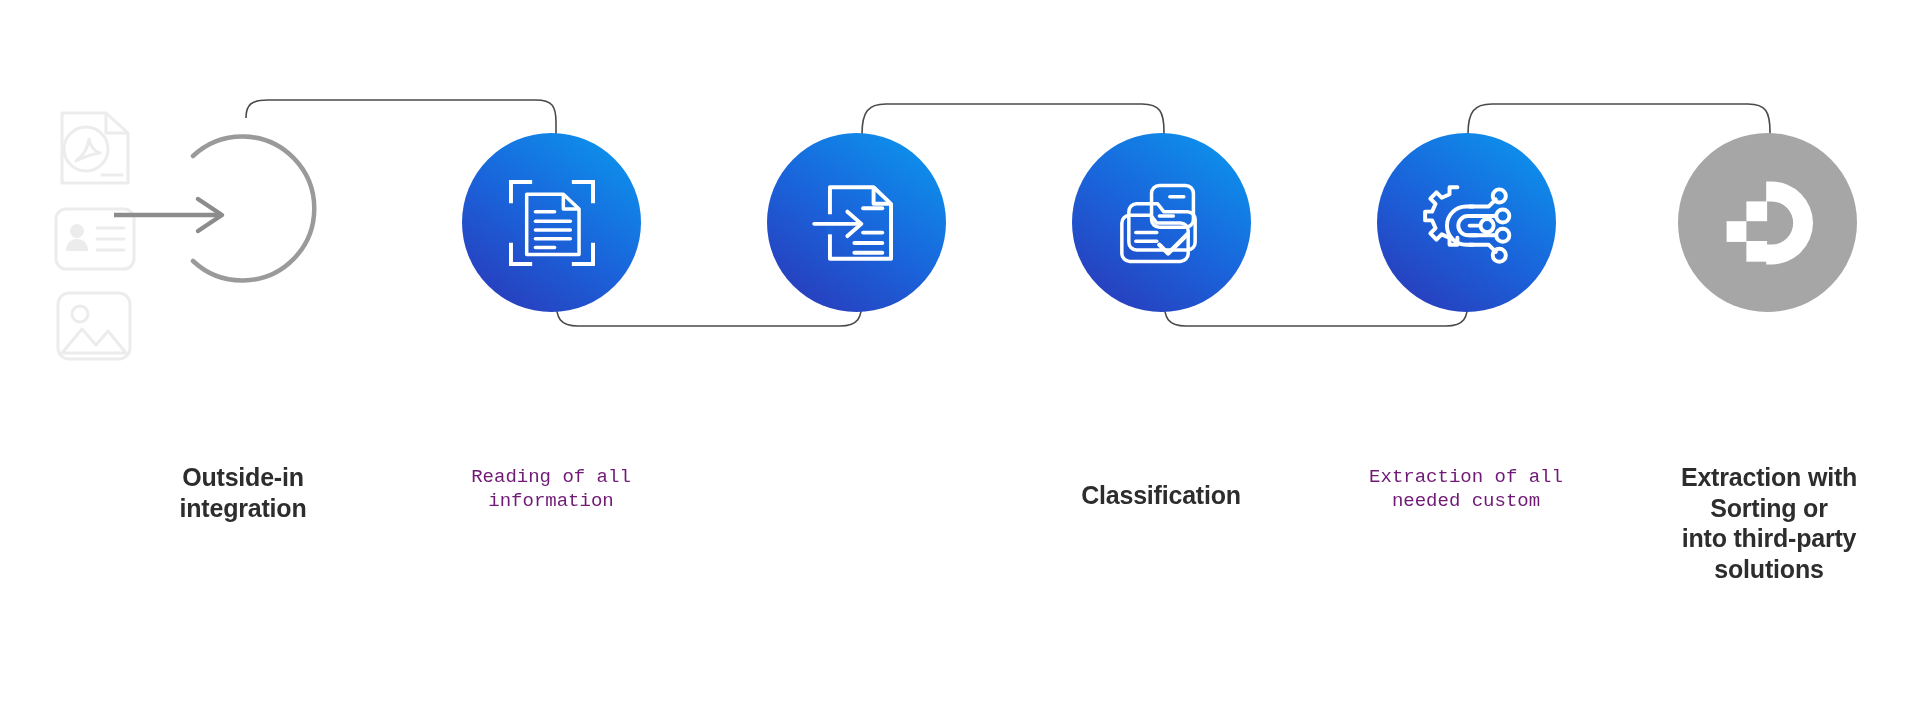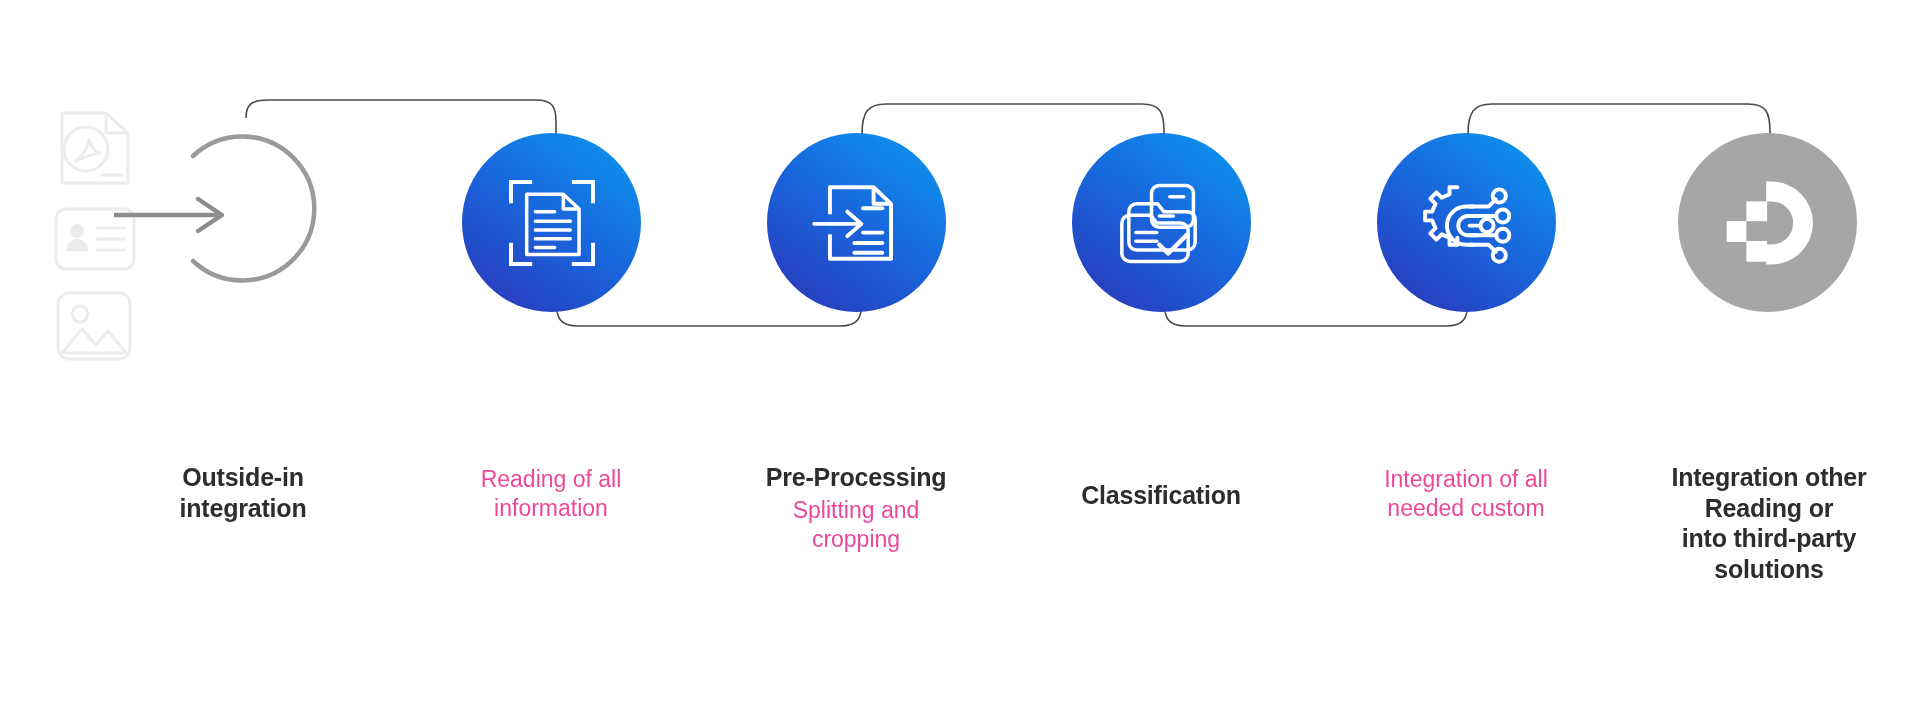--- a/index.html
+++ b/index.html
@@ -84,25 +84,26 @@
     color: #2f2f2f;
   }
   .caption .title {
     font-size: 25px;
     font-weight: bold;
     line-height: 1.22;
     letter-spacing: -0.2px;
     color: #2d2d2d;
   }
   .caption .subtitle {
-    font-size: 23px;
+    font-size: 19px;
     font-weight: normal;
     line-height: 1.28;
-    color: #ec4899;
+    color: #701a75;
     margin-top: 3px;
+    font-family: Liberation Mono, monospace;
   }
 
   .cap-c0 { left: 120px;  top: 462px; width: 246px; }
   .cap-c1 { left: 428px;  top: 462px; width: 246px; }
   .cap-c2 { left: 733px;  top: 462px; width: 246px; }
   .cap-c3 { left: 1038px; top: 480px; width: 246px; }
   .cap-c4 { left: 1343px; top: 462px; width: 246px; }
   .cap-c5 { left: 1636px; top: 462px; width: 266px; }
 </style>
 </head>
@@ -259,41 +260,34 @@
     </div>
   </div>
 
   <div class="caption cap-c1">
     <div class="subtitle">
       <span>Reading of all</span><br>
       <span>information</span>
     </div>
   </div>
 
-  <div class="caption cap-c2">
-    <div class="title">Pre-Processing</div>
-    <div class="subtitle">
-      <span>Splitting and</span><br>
-      <span>cropping</span>
-    </div>
-  </div>
 
   <div class="caption cap-c3">
     <div class="title">Classification</div>
   </div>
 
   <div class="caption cap-c4">
     <div class="subtitle">
-      <span>Integration of all</span><br>
+      <span>Extraction of all</span><br>
       <span>needed custom</span>
     </div>
   </div>
 
   <div class="caption cap-c5">
     <div class="title">
-      <span>Integration other</span><br>
-      <span>Reading or</span><br>
+      <span>Extraction with</span><br>
+      <span>Sorting or</span><br>
       <span>into third-party</span><br>
       <span>solutions</span>
     </div>
   </div>
 
 </div>
 
 </body></html>

